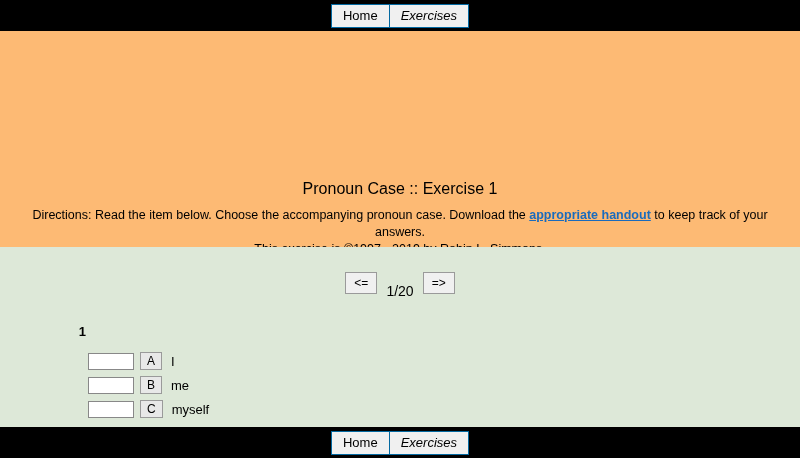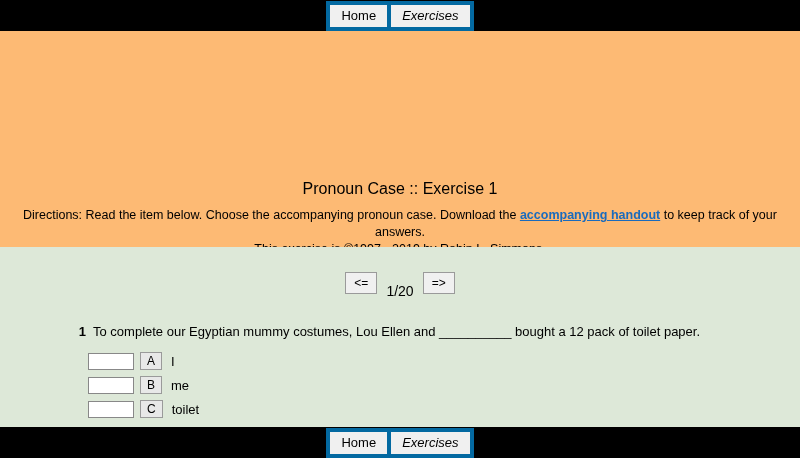--- a/index.html
+++ b/index.html
@@ -27,21 +27,21 @@
     height: 31px;
     display: flex;
     align-items: center;
     justify-content: center;
   }
   .nav-group {
     display: flex;
   }
   .nav-btn {
     background: #f0f0f0;
-    border: 4px solid #0369a1;
+    border: 1px solid #0369a1;
     color: #000000;
     font-family: "Liberation Sans", sans-serif;
     font-size: 13px;
     line-height: 1;
     padding: 4px 11px 5px 11px;
     cursor: pointer;
   }
   .nav-btn + .nav-btn {
     border-left: none;
     font-style: italic;
@@ -177,55 +177,54 @@
       <button class="nav-btn">Home</button>
       <button class="nav-btn">Exercises</button>
     </div>
   </div>
 
   <div class="white-area">
     <div class="title">Pronoun Case :: Exercise 1</div>
     <div class="directions">
       <b>Directions:</b>
       <span>Read the item below. Choose the accompanying pronoun case. Download the</span>
-      <a href="#">accompanying handout</a>
+      <a href="#">appropriate handout</a>
       <span>to keep track of your answers.</span>
       <br>
       <span>This exercise is ©1997 - 2019 by Robin L. Simmons.</span>
     </div>
   </div>
 
   <div class="exercise">
 
     <div class="pager">
       <button class="pager-btn">&lt;=</button>
       <span class="pager-count">1/20</span>
       <button class="pager-btn">=&gt;</button>
     </div>
 
     <div class="question-row">
       <span class="q-num">1</span>
-      <span class="q-text">To complete our Egyptian mummy costumes, Lou Ellen and __________ bought a 12 pack of toilet paper.</span>
     </div>
 
     <div class="choices">
       <div class="choice">
         <input class="choice-input" type="text" value="" style="">
         <button class="choice-letter">A</button>
         <span class="choice-label">I</span>
       </div>
       <div class="choice">
         <input class="choice-input" type="text" value="" style="">
         <button class="choice-letter">B</button>
         <span class="choice-label">me</span>
       </div>
       <div class="choice">
         <input class="choice-input" type="text" value="" style="">
         <button class="choice-letter">C</button>
-        <span class="choice-label">toilet</span>
+        <span class="choice-label">myself</span>
       </div>
     </div>
 
   </div>
 
   <div class="navbar bottom">
     <div class="nav-group">
       <button class="nav-btn">Home</button>
       <button class="nav-btn">Exercises</button>
     </div>

